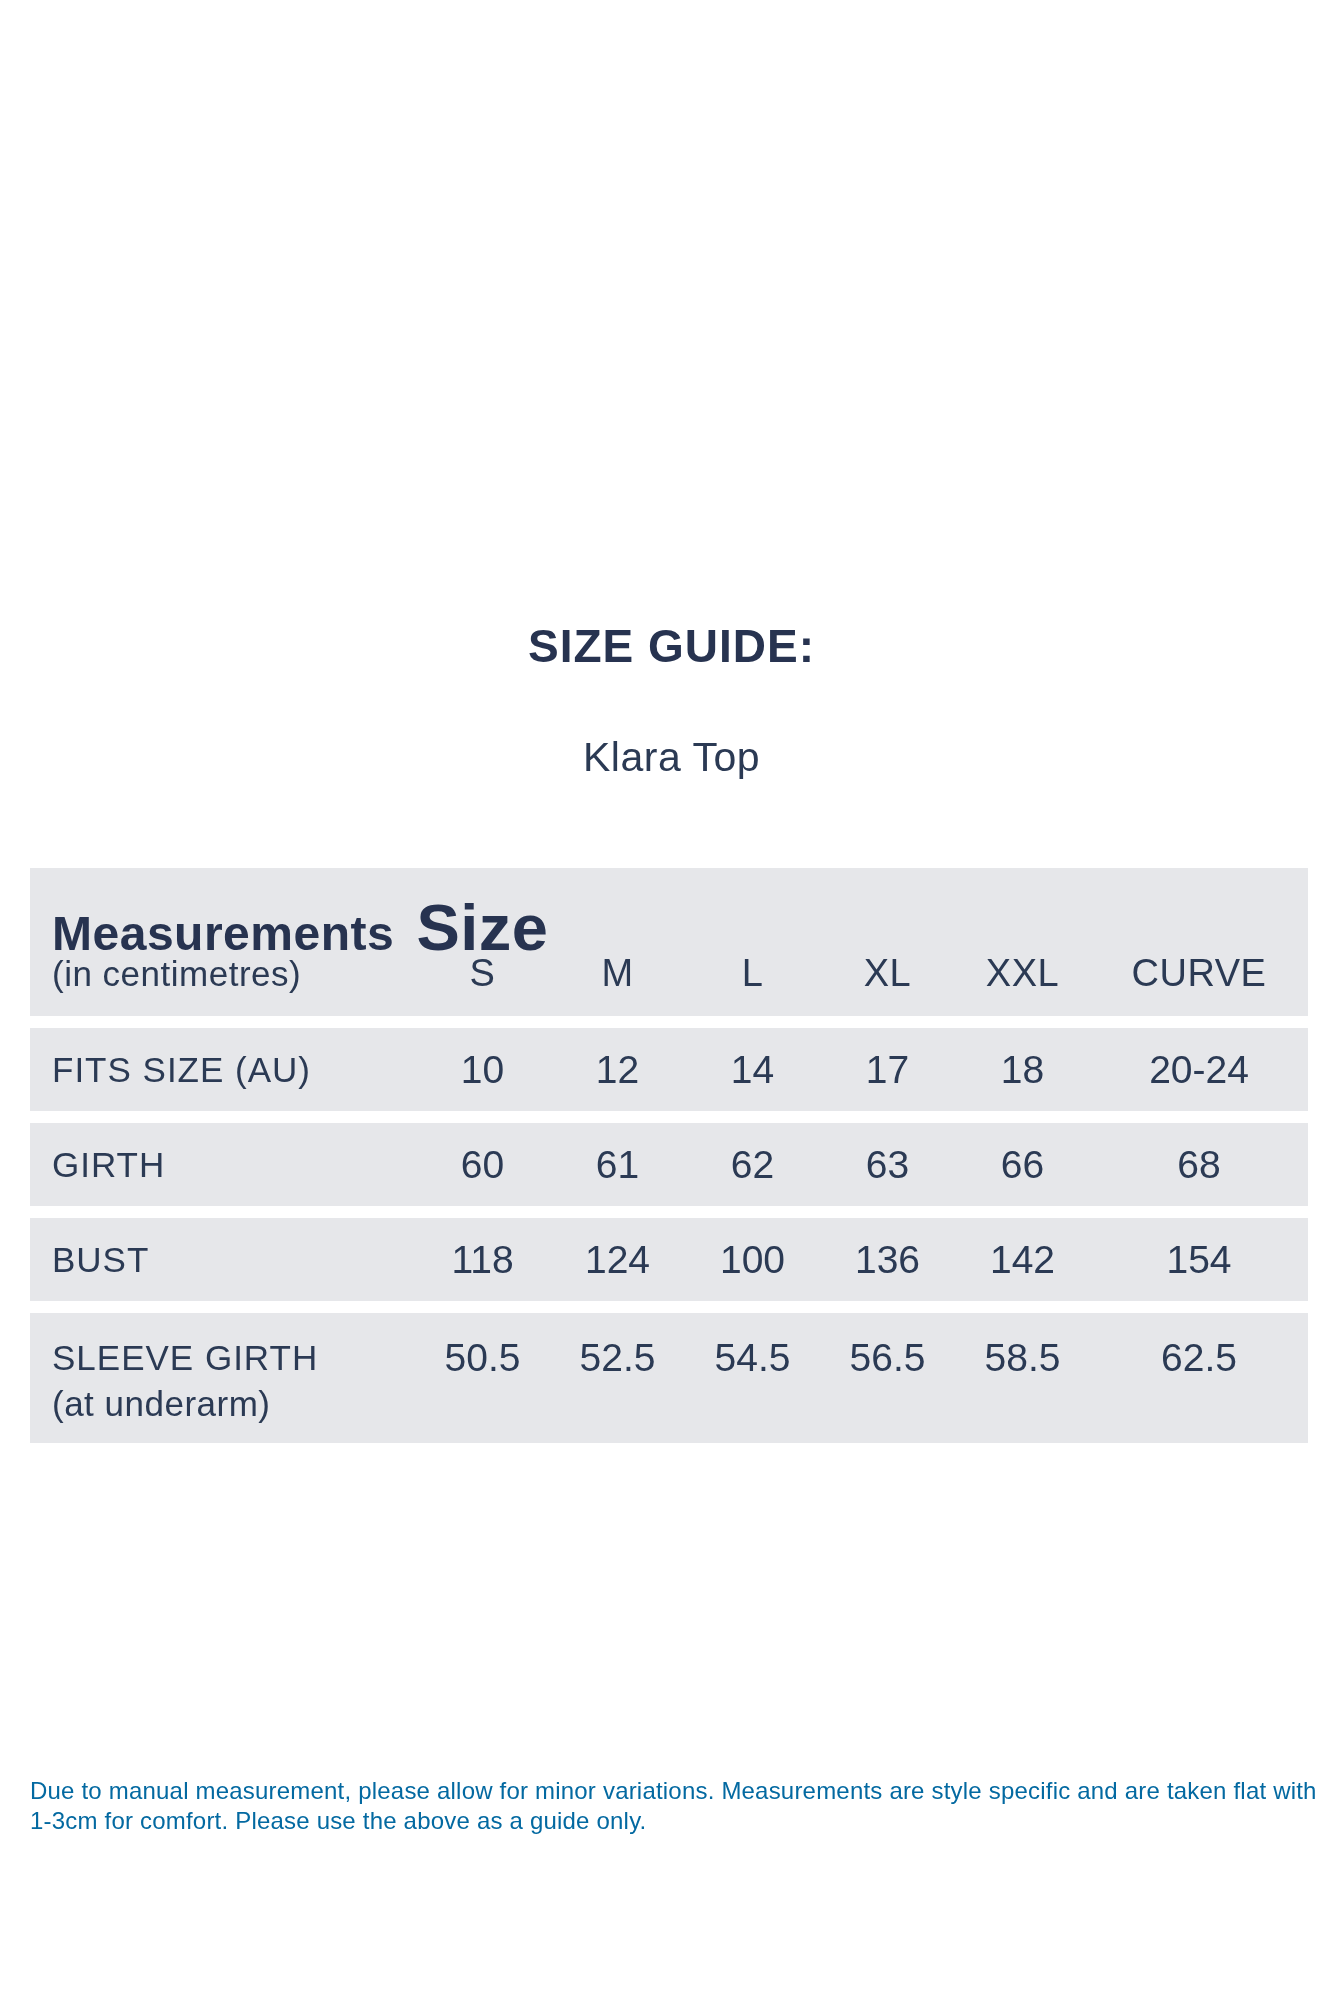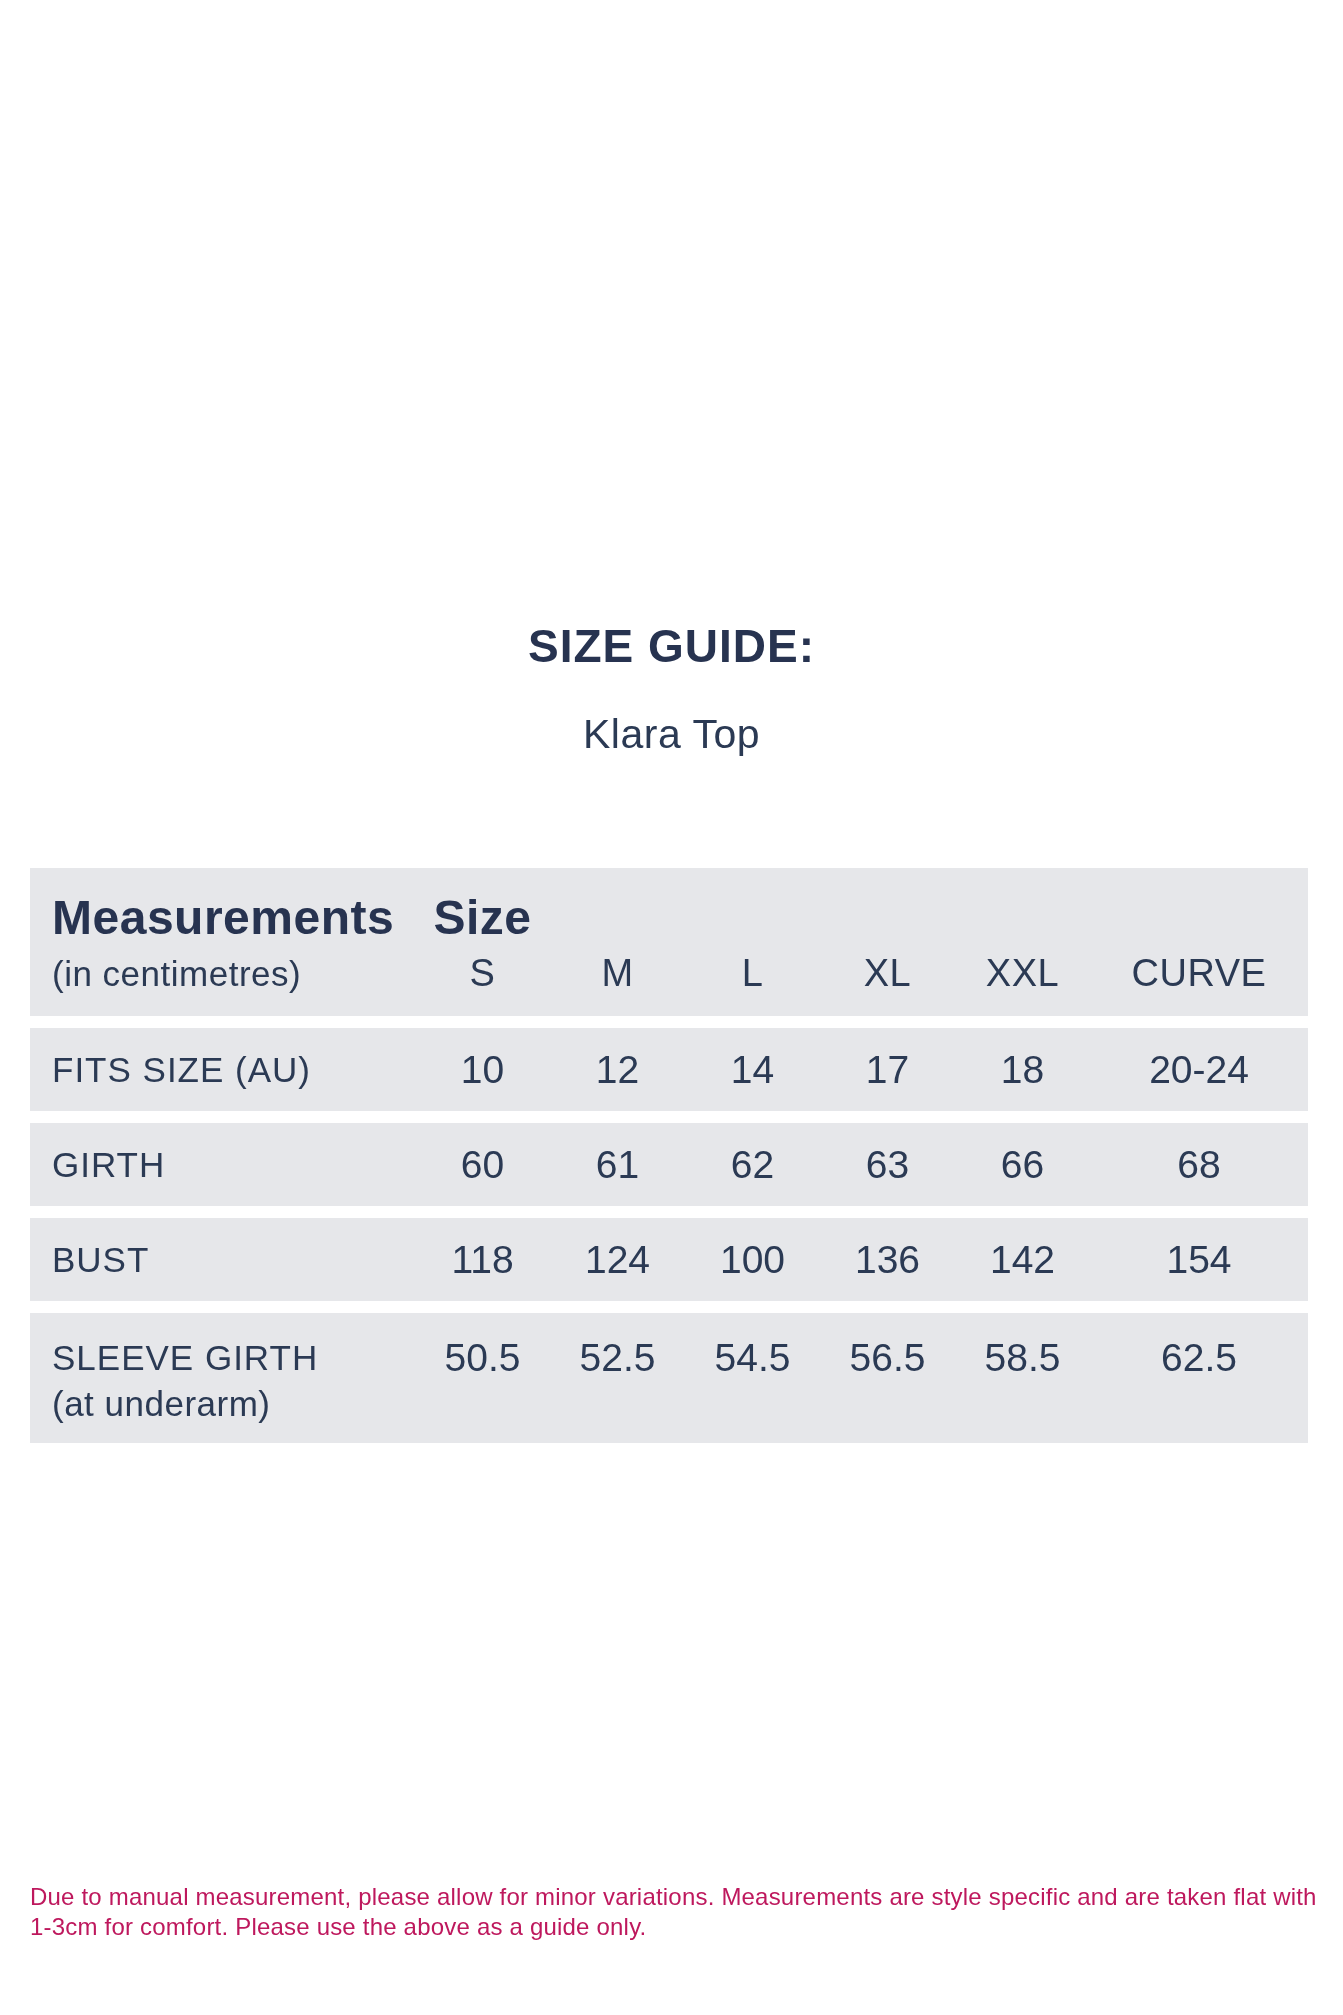--- a/index.html
+++ b/index.html
@@ -26,21 +26,21 @@
     width: 1343px;
     text-align: center;
     font-size: 46px;
     font-weight: 700;
     letter-spacing: 1px;
     color: #273350;
     line-height: 48px;
   }
   .sub-title {
     position: absolute;
-    top: 709px;
+    top: 732px;
     left: 0;
     width: 1343px;
     text-align: center;
     font-size: 41px;
     font-weight: 400;
     letter-spacing: 0.5px;
     color: #2b3a54;
     line-height: 50px;
   }
   .size-table {
@@ -83,21 +83,21 @@
   .c-val.curve {
     width: 218px;
   }
   .h-measurements {
     font-size: 48px;
     font-weight: 700;
     letter-spacing: 0.5px;
     color: #273350;
   }
   .h-size {
-    font-size: 48px;
+    font-size: 65px;
     font-weight: 700;
     letter-spacing: 0.5px;
     color: #273350;
   }
   .h-sub {
     font-size: 35px;
     font-weight: 400;
     letter-spacing: 0.5px;
   }
   .h-letter {
@@ -129,27 +129,27 @@
     letter-spacing: 0.5px;
     line-height: 46px;
   }
   .row .c-val {
     font-size: 39px;
     font-weight: 400;
     line-height: 46px;
   }
   .disclaimer {
     position: absolute;
-    top: 1882px;
+    top: 1776px;
     left: 30px;
     width: 1295px;
     font-size: 24px;
     line-height: 30px;
     letter-spacing: 0.2px;
-    color: #be185d;
+    color: #0369a1;
   }
   .disclaimer .line {
     white-space: nowrap;
   }
 </style>
 </head>
 <body>
 
 <div class="page">
 

